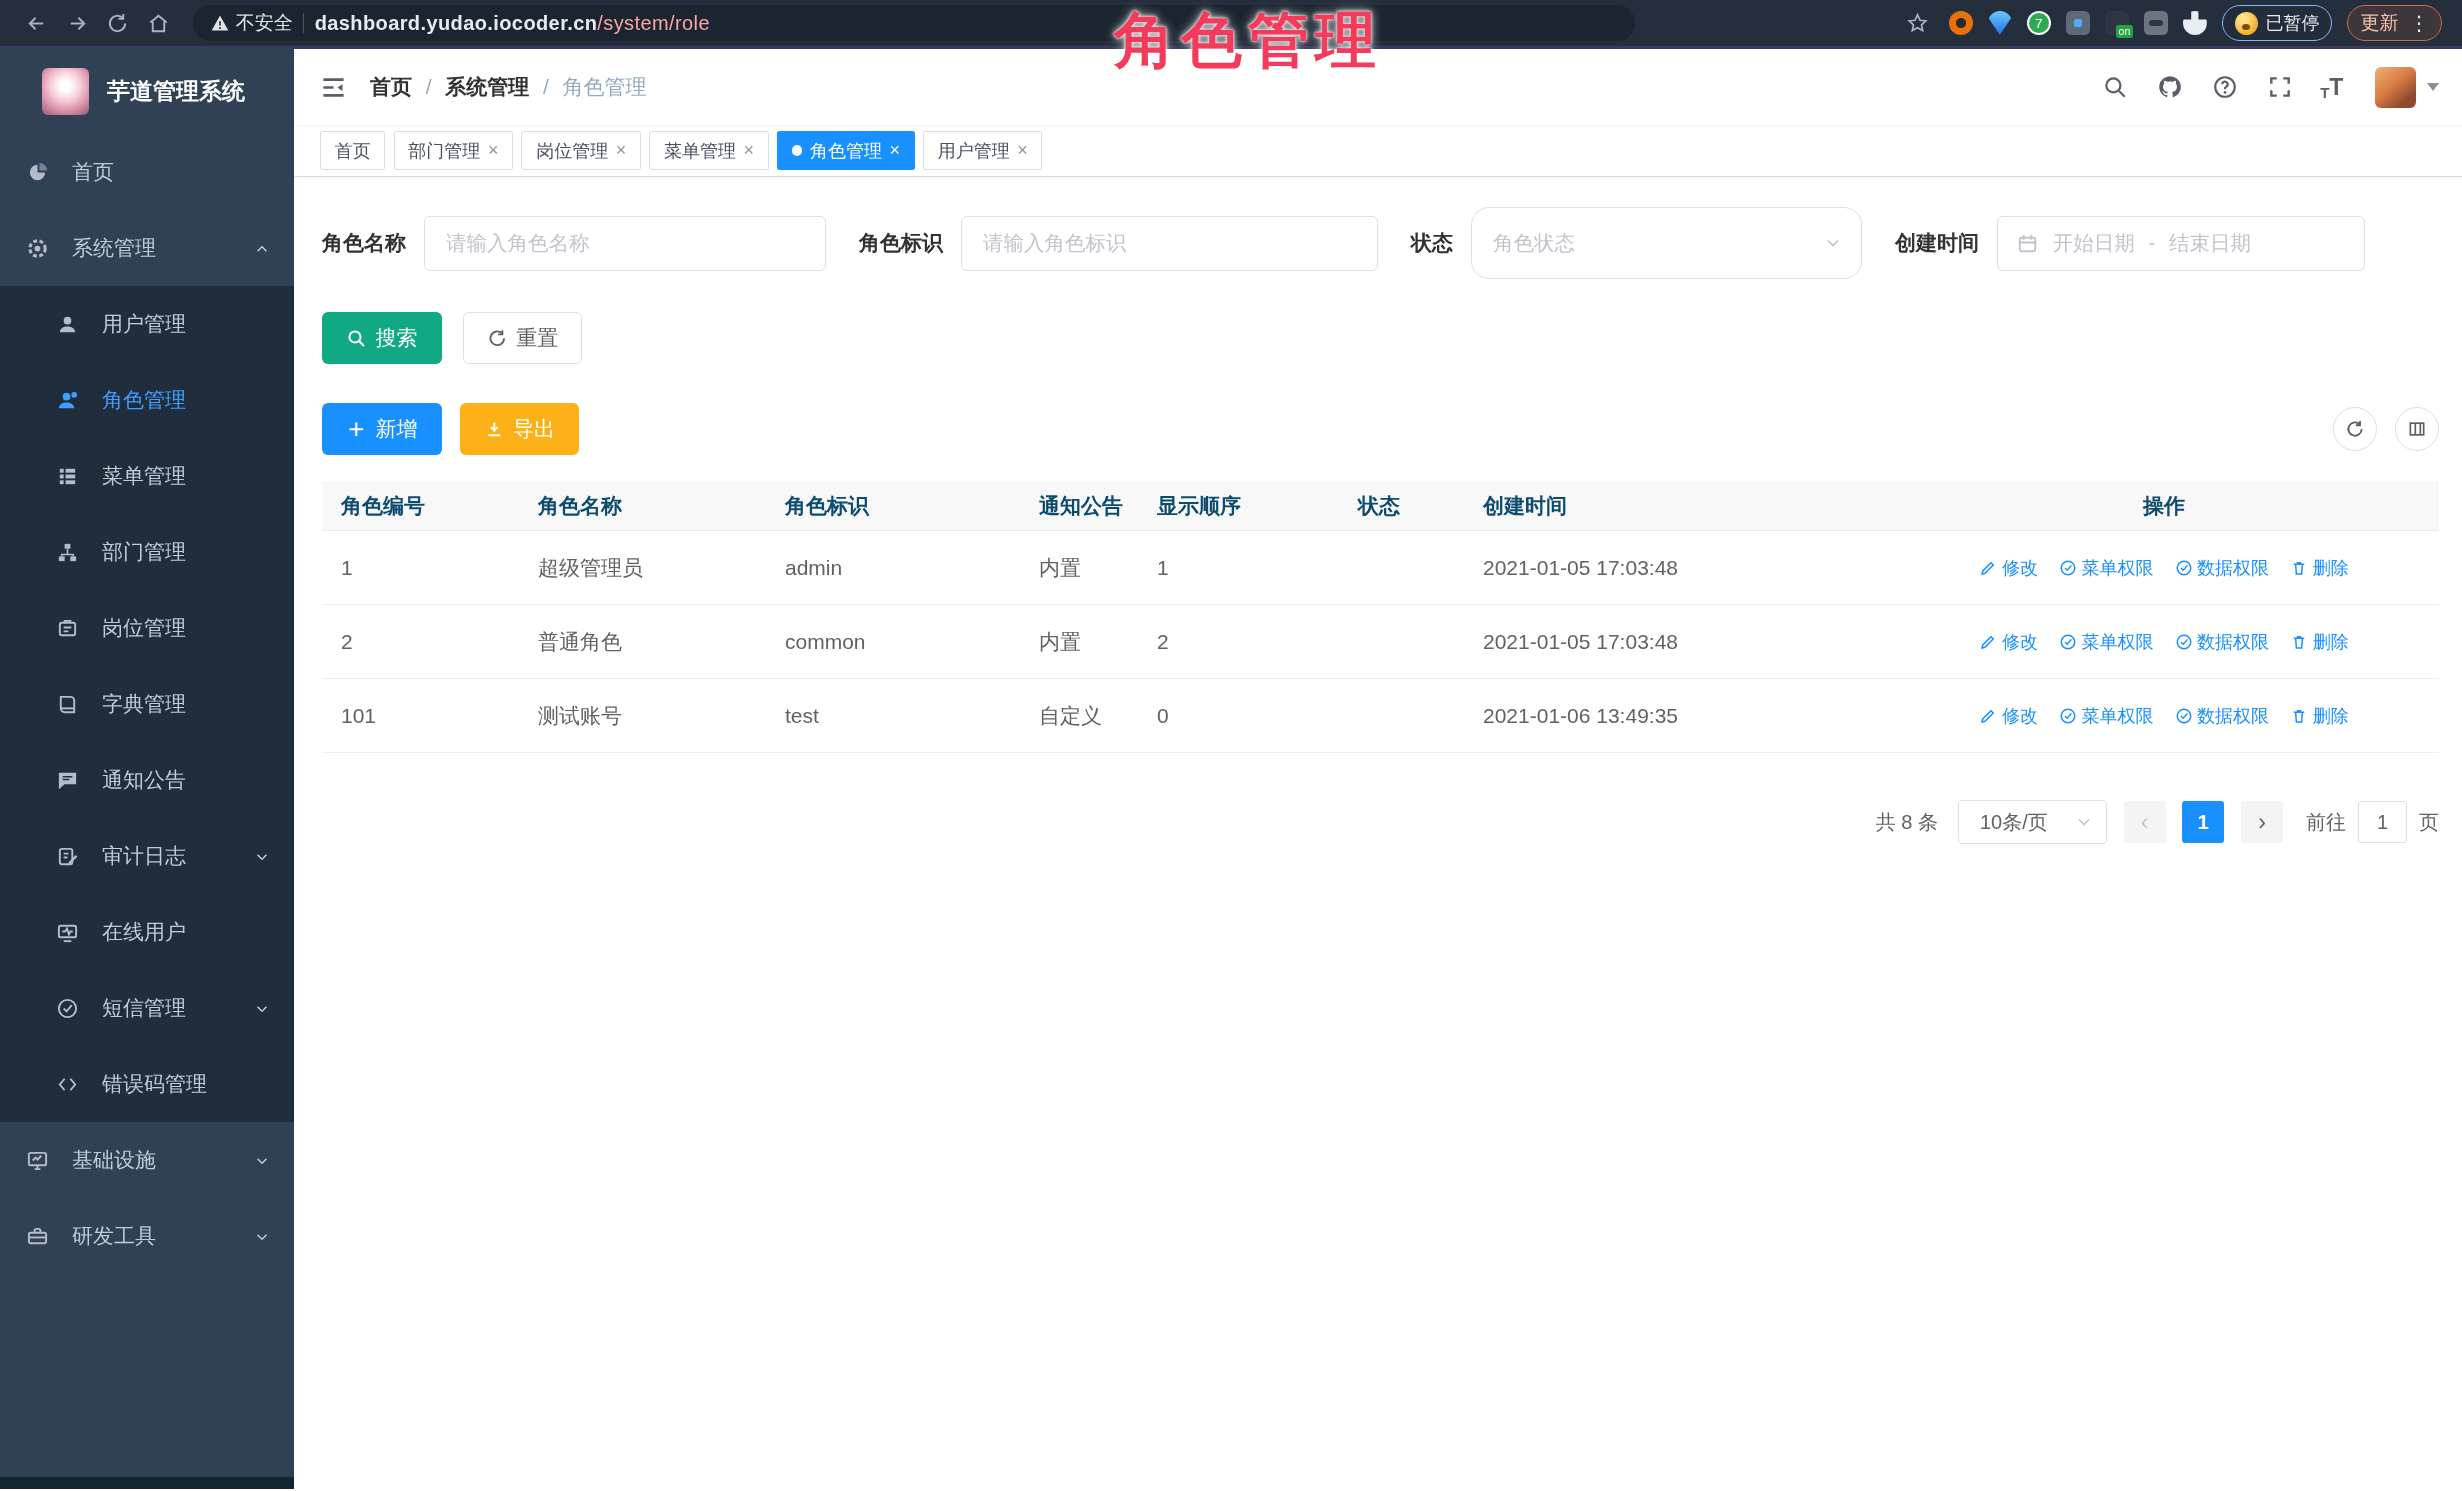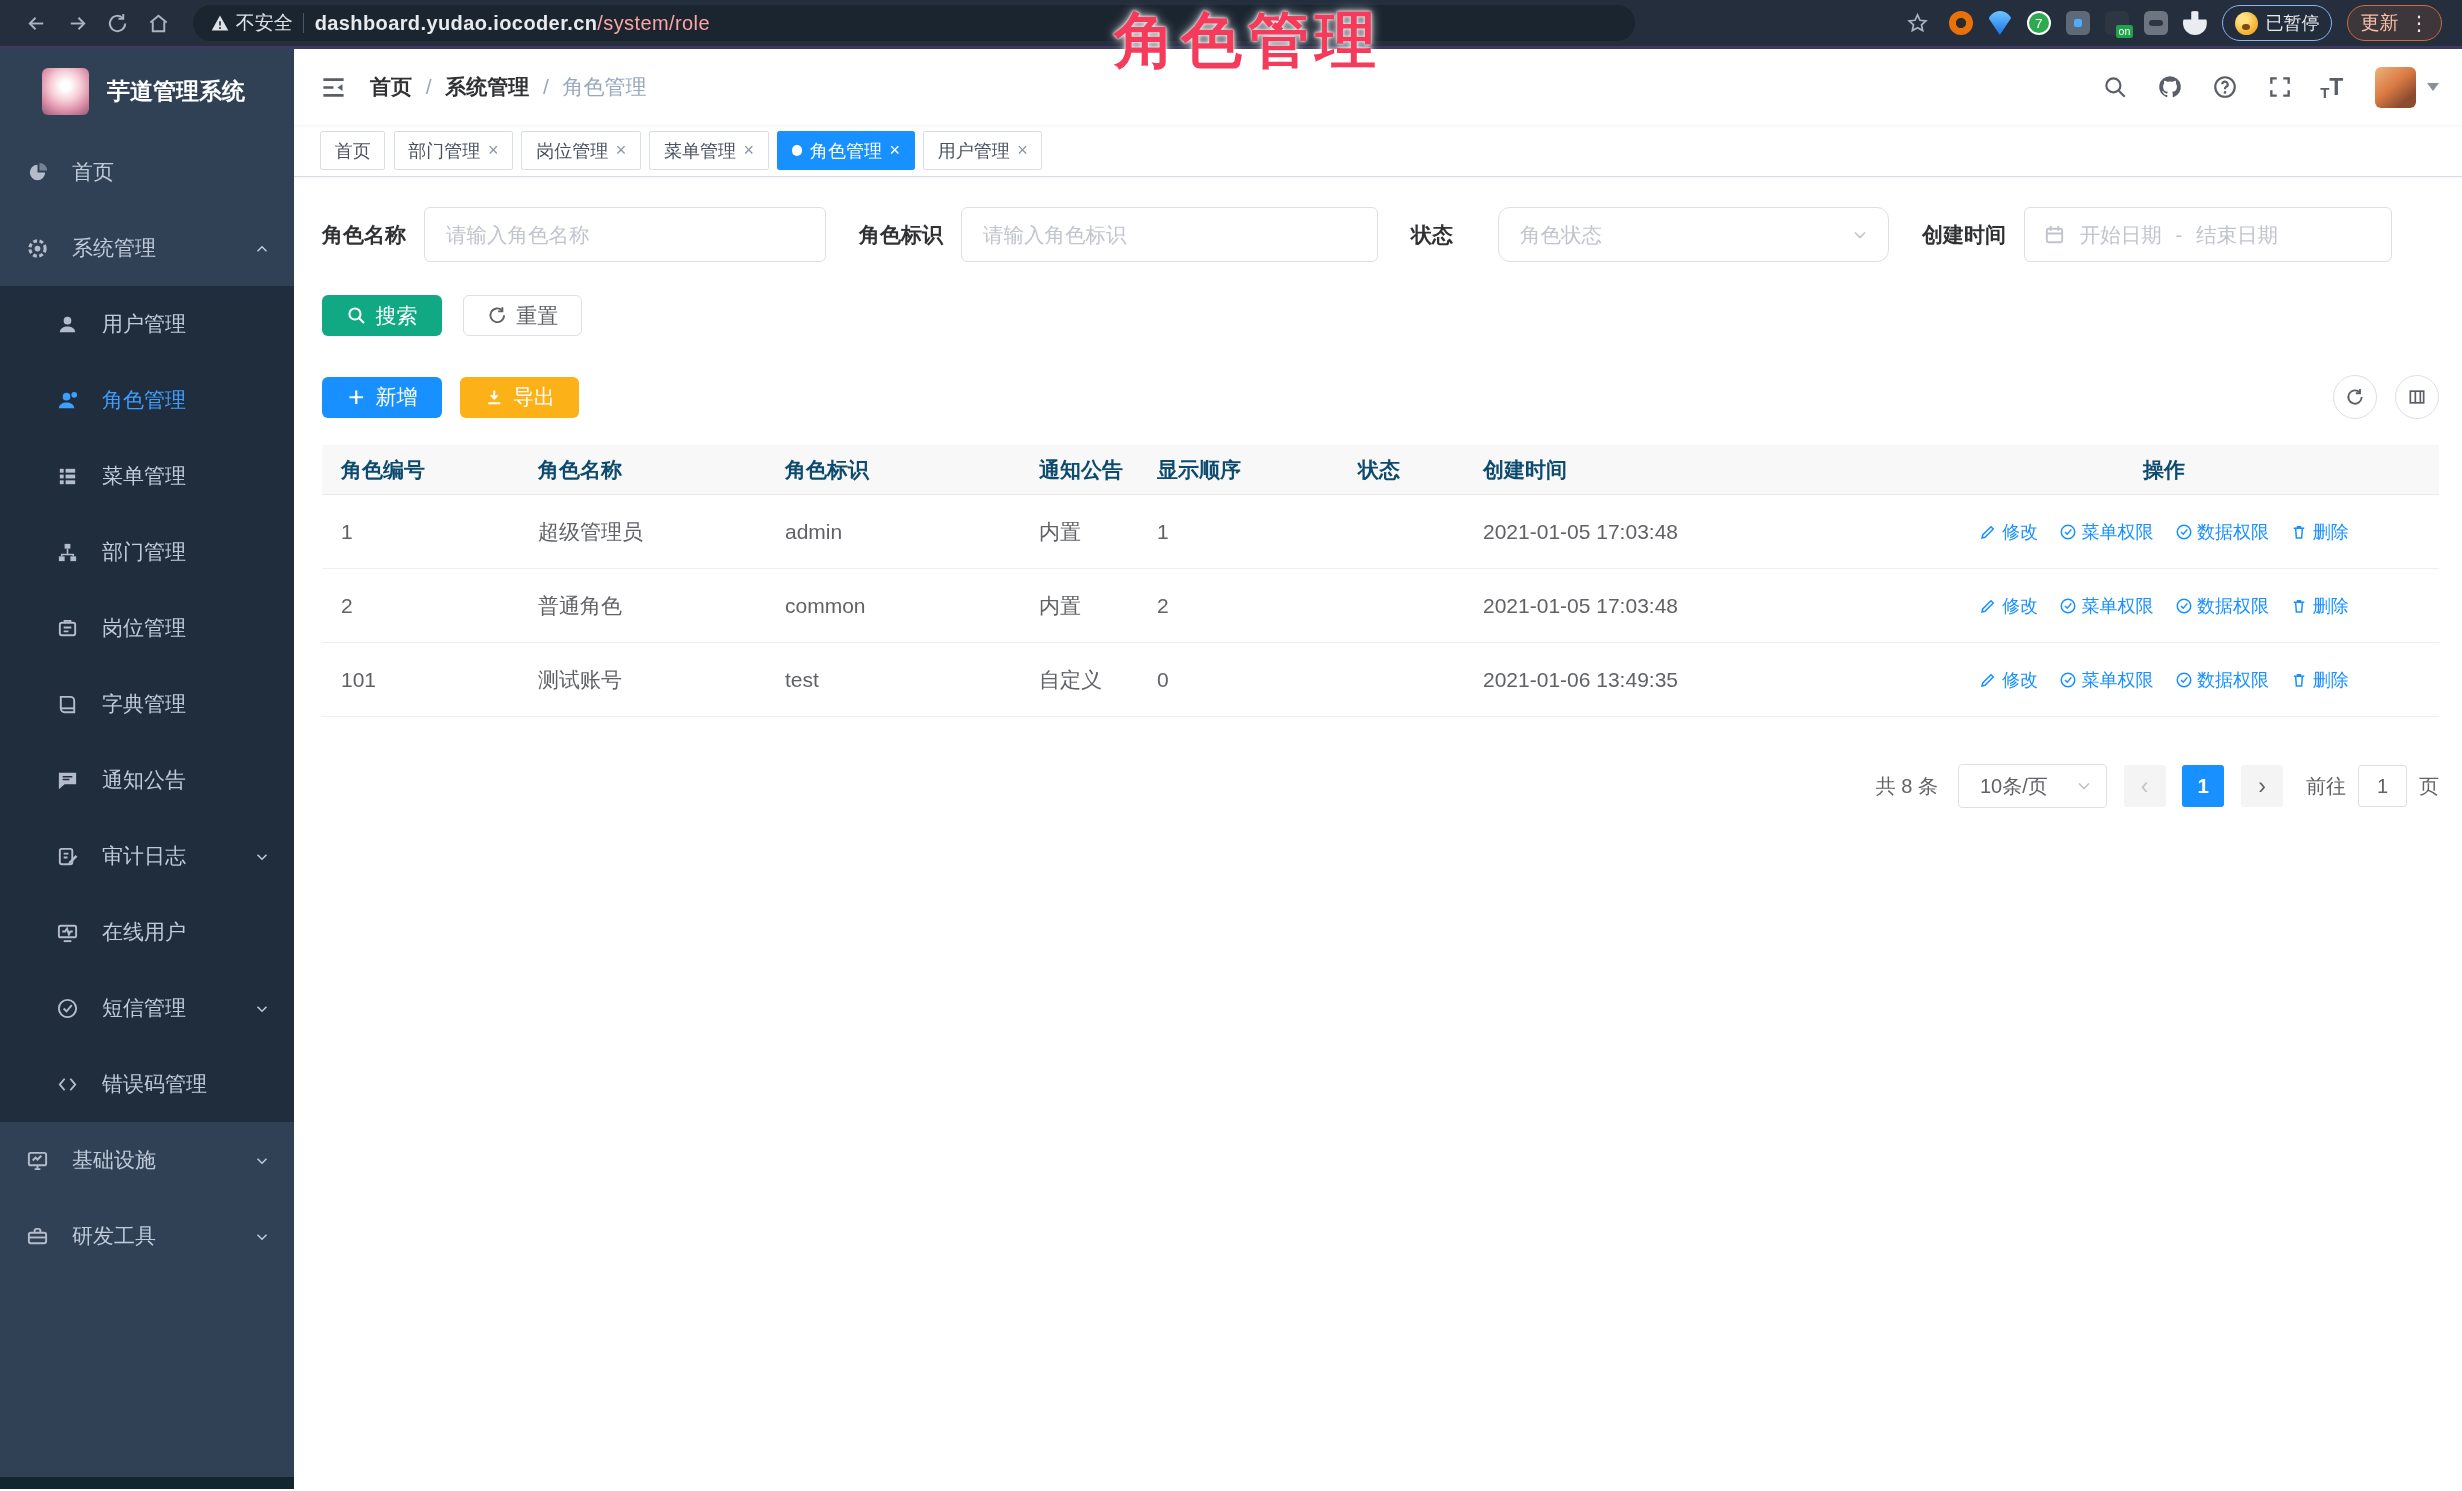--- a/index.html
+++ b/index.html
@@ -97,32 +97,32 @@
 
   .content { padding:30px 23px 0 28px; }
 
   
   .search-row { display:flex; align-items:center; margin-bottom:33px; }
   .f-label { font-size:21px; font-weight:bold; color:#303133; margin-right:18px; white-space:nowrap; }
   .f-input { height:55px; border:0.8px solid #dcdfe6; border-radius:6px; font-size:20.5px; color:#606266;
     padding:0 21px; outline:none; background:#fff; font-family:inherit; }
   .f-input::placeholder { color:#c0c4cc; }
   .gap { margin-right:33px; }
-  .f-select { height:55px; border:0.8px solid #dcdfe6; border-radius:12px; display:flex; align-items:center;
-    padding:0 18px 0 21px; color:#c0c4cc; font-size:20.5px; background:#fff; cursor:pointer;margin-left:27px; }
+  .f-select { height:72px; border:0.8px solid #dcdfe6; border-radius:18px; display:flex; align-items:center;
+    padding:0 18px 0 21px; color:#c0c4cc; font-size:20.5px; background:#fff; cursor:pointer; }
   .f-select .ph { flex:1 1 auto; }
   .sel-chev { width:20px; height:20px; color:#c0c4cc; }
   .sel-chev svg { width:20px; height:20px; }
   .f-date { height:55px; border:0.8px solid #dcdfe6; border-radius:6px; display:flex; align-items:center;
     gap:13.7px; padding:0 18px; background:#fff; font-size:20.5px; color:#c0c4cc; cursor:pointer; }
   .cal-ic { width:23px; height:23px; color:#c0c4cc; }
   .cal-ic svg { width:23px; height:23px; }
 
   
-  .btn { height:41px; border-radius:6px; border:0.8px solid transparent; display:inline-flex;
+  .btn { height:52px; border-radius:6px; border:0.8px solid transparent; display:inline-flex;
     align-items:center; gap:9px; padding:0 23px; font-size:21px; cursor:pointer; font-family:Liberation Mono, monospace; }
   .btn svg { width:20.5px; height:20.5px; }
   .btn-search { background:#11a983; color:#fff; }
   .btn-reset  { background:#fff; color:#606266; border-color:#dcdfe6; }
   .btn-add    { background:#1890ff; color:#fff; }
   .btn-export { background:#fbb117; color:#fff; }
   .btn-row1 { margin-bottom:39px; }
   .btn-row2 { display:flex; align-items:center; margin-bottom:26px; }
   .btn-row1 .btn, .btn-row2 .btn { margin-right:18px; }
   .tool-circles { margin-left:auto; display:flex; gap:18px; }

